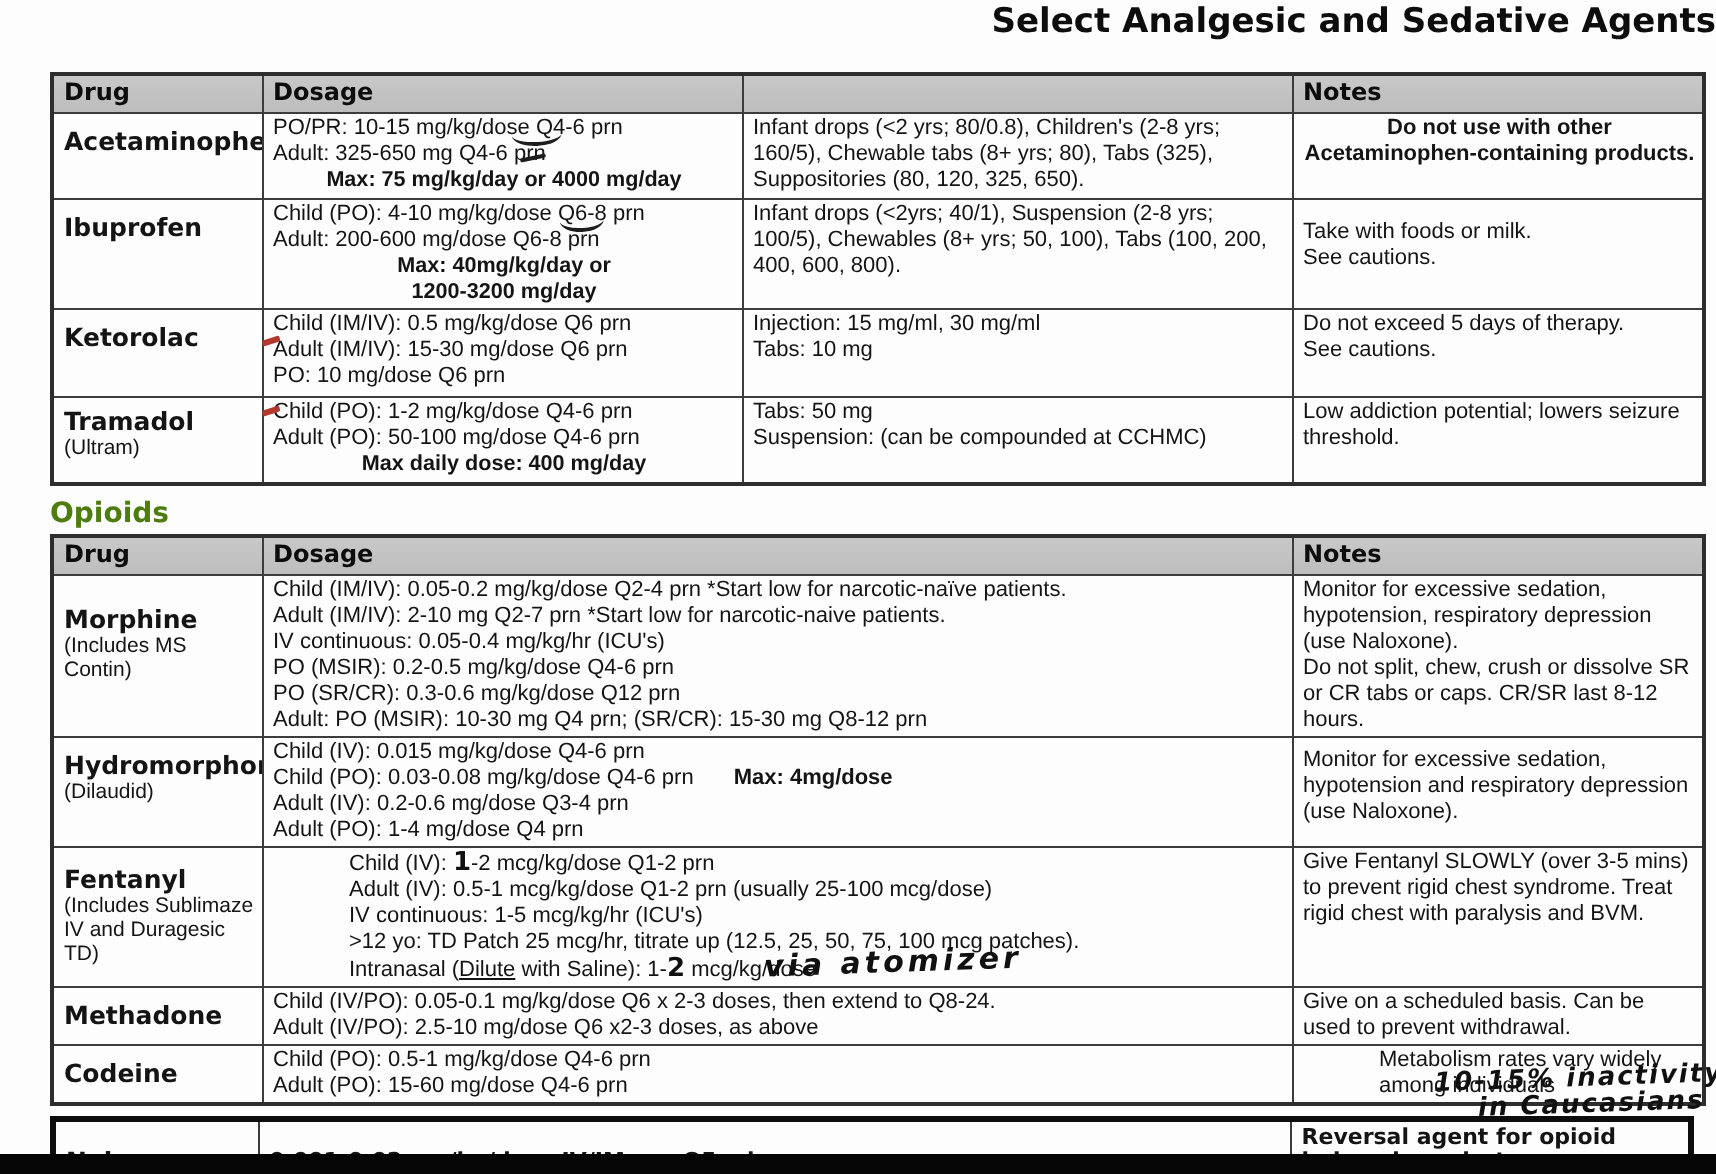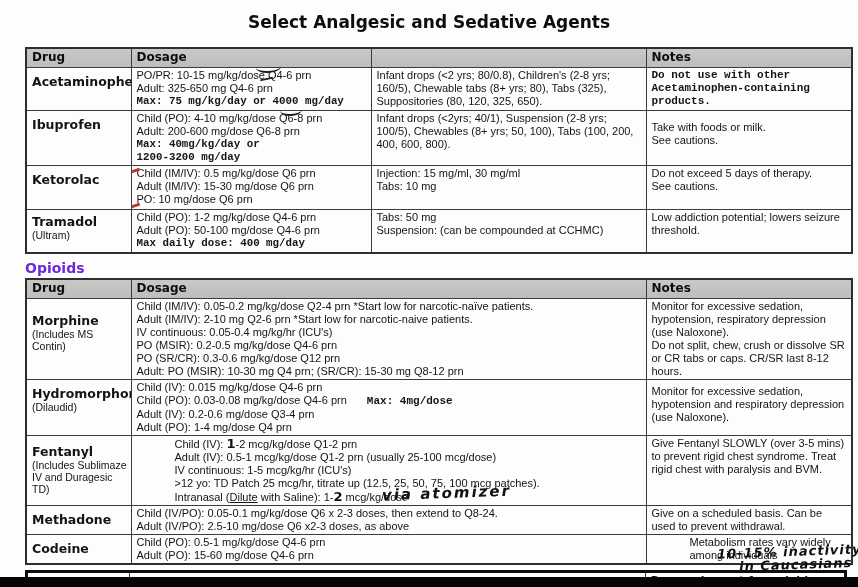--- a/index.html
+++ b/index.html
@@ -3,48 +3,48 @@
 <meta charset="utf-8">
 <style>
   html,body{margin:0;padding:0;}
   body{
     width:858px;height:587px;position:relative;overflow:hidden;
     background:#fdfdfd;color:#141414;
     font-family:"Liberation Sans","DejaVu Sans",sans-serif;
     -webkit-font-smoothing:antialiased;
   }
   .title{
-    margin:12px 0 0;text-align:center;font-size:17px;line-height:20px;
+    margin:1px 0 0;text-align:right;font-size:17px;line-height:20px;
     font-weight:bold;font-family:"DejaVu Sans",sans-serif;color:#0d0d0d;
   }
   table{border-collapse:collapse;table-layout:fixed;margin-left:25px;width:826px;}
   td,th{
     border:1px solid #3c3c3c;vertical-align:top;
     font-size:11px;line-height:13px;padding:1px 3px 1px 5px;
     overflow:hidden;
   }
   .tbl{border:2px solid #2e2e2e;}
   tr.head th{
     background:linear-gradient(#c8c8c8,#bdbdbd);
     text-align:left;font-size:12px;font-weight:bold;padding:2px 3px 2px 5px;
     font-family:"DejaVu Sans",sans-serif;color:#0d0d0d;margin-top:14px;
   }
   .drugname{font-weight:bold;font-size:12.5px;line-height:15px;font-family:"DejaVu Sans",sans-serif;padding-top:2px;}
   .subtitle{font-size:10.5px;line-height:12px;}
   .ln{white-space:nowrap;}
   .wrap{white-space:normal;}
-  .b{font-weight:bold;font-family:Liberation Mono, monospace;font-size:10.8px;}
+  .b{font-weight:bold;font-family:Liberation Sans, sans-serif;font-size:10.8px;text-align:center;}
   .note-p{margin:0 0 0 0;}
   .c-drug{padding-top:4px;}
   .t1-r1{height:43px;}.t1-r2{height:53px;}.t1-r3{height:44px;}.t1-r4{height:44px;}
   .t2-r1{height:81px;}.t2-r2{height:54px;}.t2-r3{height:67px;}.t2-r4{height:27px;}.t2-r5{height:16px;}
   .hd{height:19px;}
   .opioids-h{
     margin:6px 0 2px 25px;font-size:14px;line-height:16px;font-weight:bold;
-    font-family:"DejaVu Sans",sans-serif;color:#6d28d9;
+    font-family:"DejaVu Sans",sans-serif;color:#4d7c0f;
   }
   .tbl3{border:3px solid #0d0d0d;width:822px;margin-top:5px;}
   .tbl3 td{height:24px;vertical-align:middle;}
   .tbl3 .drugname{padding-top:0;}
   .boldcell{font-weight:bold;font-family:"DejaVu Sans",sans-serif;font-size:11px;}
   .underline{text-decoration:underline;}
   
   .hand{
     font-family:"DejaVu Sans",sans-serif;font-style:italic;font-weight:bold;color:#101010;
   }
@@ -174,21 +174,21 @@
     <th>Notes</th>
   </tr>
 
   <tr class="t2-r1">
     <td class="c-drug" style="padding-top:12px;">
       <div class="drugname">Morphine</div>
       <div class="subtitle">(Includes MS Contin)</div>
     </td>
     <td>
       <div class="ln">Child (IM/IV): 0.05-0.2 mg/kg/dose Q2-4 prn  *Start low for narcotic-naïve patients.</div>
-      <div class="ln">Adult (IM/IV): 2-10 mg Q2-6 prn    *Start low for narcotic-naive patients.</div>
+      <div class="ln">Adult (IM/IV): 2-10 mg Q2-7 prn    *Start low for narcotic-naive patients.</div>
       <div class="ln">IV continuous: 0.05-0.4 mg/kg/hr (ICU's)</div>
       <div class="ln">PO (MSIR): 0.2-0.5 mg/kg/dose Q4-6 prn</div>
       <div class="ln">PO (SR/CR): 0.3-0.6 mg/kg/dose Q12 prn</div>
       <div class="ln">Adult: PO (MSIR): 10-30 mg Q4 prn; (SR/CR): 15-30 mg Q8-12 prn</div>
     </td>
     <td>
       <div class="wrap note-p">Monitor for excessive sedation, hypotension, respiratory depression (use Naloxone).</div>
       <div class="wrap note-p">Do not split, chew, crush or dissolve SR or CR tabs or caps.  CR/SR last 8-12 hours.</div>
     </td>
   </tr>

